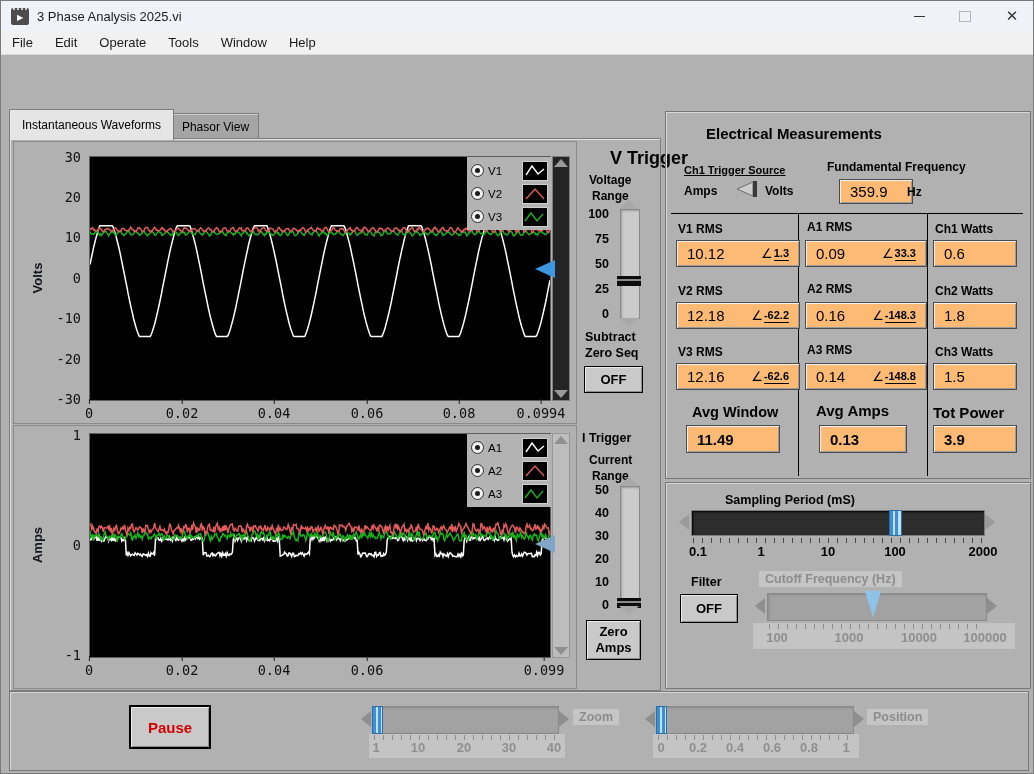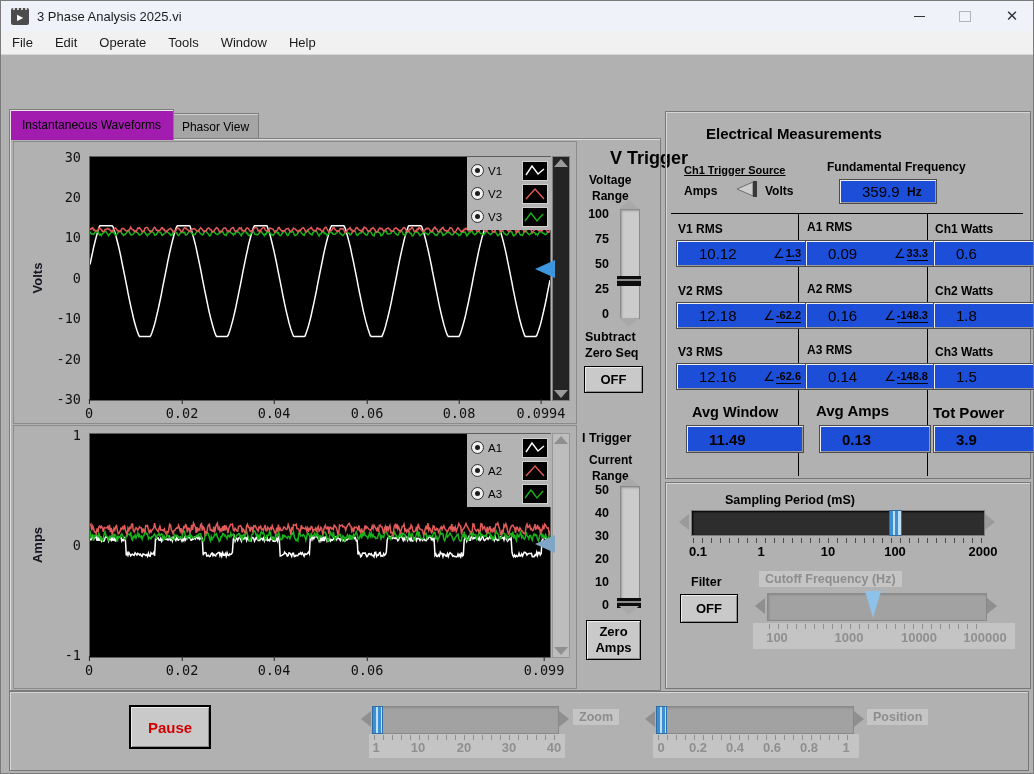--- a/index.html
+++ b/index.html
@@ -15,21 +15,21 @@
   .winbtn{position:absolute;top:0;width:46px;height:30px;display:flex;align-items:center;justify-content:center;color:#333;font-size:13px;}
   .min-glyph{width:11px;height:0;border-top:1.6px solid #333;}
   .max-glyph{width:10px;height:9px;border:1.4px solid #b5b5b5;}
   .menubar{position:absolute;left:0;top:30px;width:100%;height:23px;background:#f1f1f1;border-bottom:1px solid #d8d8d8;display:flex;align-items:center;}
   .menu-item{font-size:13px;color:#1a1a1a;padding:2px 11px;}
   
   .banner{position:absolute;left:62px;top:62px;width:906px;height:38px;background:#000;border:1px solid #4d4d4d;
           display:flex;align-items:center;justify-content:center;color:#e4e4e4;font-size:27px;}
   
   .tab{position:absolute;border:1px solid #7e7e7e;border-bottom:none;display:flex;align-items:center;justify-content:center;font-size:12px;}
-  .tab.active{background:#a21caf;box-shadow:inset 1px 1px 0 #e6e6e6;z-index:3;}
+  .tab.active{background:#e5e5e5;box-shadow:inset 1px 1px 0 #e6e6e6;z-index:3;}
   .tab.inactive{background:#a5a5a5;box-shadow:inset 1px 1px 0 #cfcfcf;}
   .tabpage{position:absolute;left:8px;top:137px;width:650px;height:551px;border:1px solid #7e7e7e;box-shadow:inset 1px 1px 0 #dedede;}
   .grbox{position:absolute;border:1px solid #8b8b8b;}
   .plot{position:absolute;background:#000;border:1px solid #5e5e5e;}
   .ylab,.xlab{position:absolute;font-family:"DejaVu Sans Mono",monospace;font-size:13.5px;color:#111;}
   .ylab{transform:translateY(-50%);text-align:right;width:42px;}
   .xlab{transform:translateX(-50%);}
   .xlab::before{content:"";position:absolute;left:50%;top:-6px;width:1px;height:5px;background:#222;}
   .rot{position:absolute;font-weight:bold;font-size:13px;color:#14141e;transform:translate(-50%,-50%) rotate(-90deg);white-space:nowrap;}
   
@@ -48,22 +48,22 @@
   
   .vtick{position:absolute;font-size:12.5px;font-weight:bold;text-align:right;width:30px;transform:translateY(-50%);}
   .vtrack{position:absolute;width:18px;background:#cbcbcb;border:1px solid #8a8a8a;box-shadow:inset 1px 1px 2px #9d9d9d;}
   .vcap-up{position:absolute;width:0;height:0;border-left:10px solid transparent;border-right:10px solid transparent;border-bottom:9px solid #a9a9a9;}
   .vcap-down{position:absolute;width:0;height:0;border-left:10px solid transparent;border-right:10px solid transparent;border-top:9px solid #a9a9a9;}
   .vhandle{position:absolute;width:24px;height:10px;background:linear-gradient(180deg,#0c0c0c 0 3px,#8a8a8a 3px 5px,#0c0c0c 5px 10px);}
   
   .btn{position:absolute;background:#c9c9c9;border:1px solid #000;box-shadow:inset 1px 1px 0 #ececec,inset -1px -1px 0 #8d8d8d;
        display:flex;align-items:center;justify-content:center;font-weight:bold;font-size:13px;text-align:center;}
   .btn.dis{border:1px solid #9b9b9b;color:#8e8e8e;background:#c3c3c3;}
-  .val{position:absolute;background:#1d4ed8;border:1px solid #4c4c4c;box-shadow:inset 1px 1px 0 #efefef,inset -1px -1px 0 #9a9a9a;
-       display:flex;align-items:center;padding:0 22px;font-size:15px;}
+  .val{position:absolute;background:#fdba74;border:1px solid #4c4c4c;box-shadow:inset 1px 1px 0 #efefef,inset -1px -1px 0 #9a9a9a;
+       display:flex;align-items:center;padding:0 10px;font-size:15px;}
   .angwrap{margin-left:auto;display:flex;align-items:flex-end;}
   .angsym{font-size:13px;margin-right:1px;}
   .angval{font-size:11px;font-weight:bold;border-bottom:1.5px solid #000;line-height:13px;}
   .mlabel{position:absolute;font-size:12px;font-weight:bold;}
   .gbox{position:absolute;border:1px solid #787878;box-shadow:inset 1px 1px 0 #d6d6d6;}
   .divline{position:absolute;background:#000;}
   
   .harrL{position:absolute;width:0;height:0;border-top:8px solid transparent;border-bottom:8px solid transparent;border-right:10px solid #9a9a9a;}
   .harrR{position:absolute;width:0;height:0;border-top:8px solid transparent;border-bottom:8px solid transparent;border-left:10px solid #9a9a9a;}
   .htrack-dark{position:absolute;background:#2d2d2d;border:1px solid #7d7d7d;box-shadow:inset 1px 1px 2px #000;}

